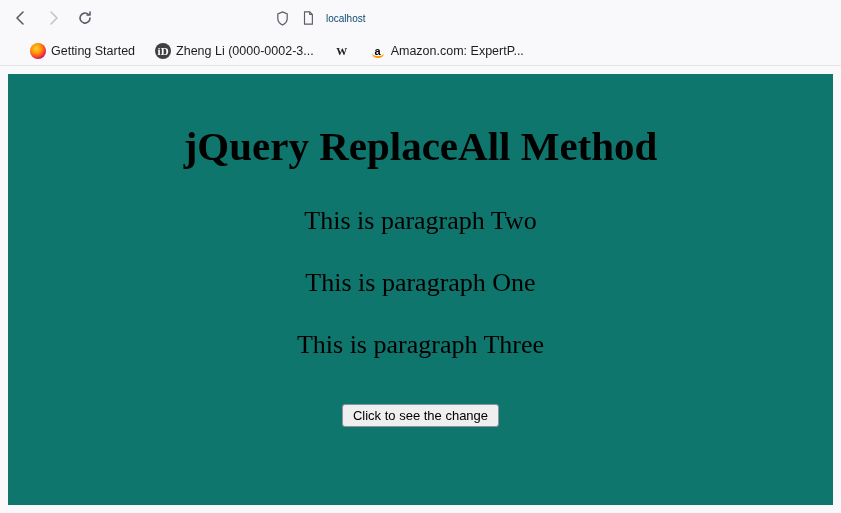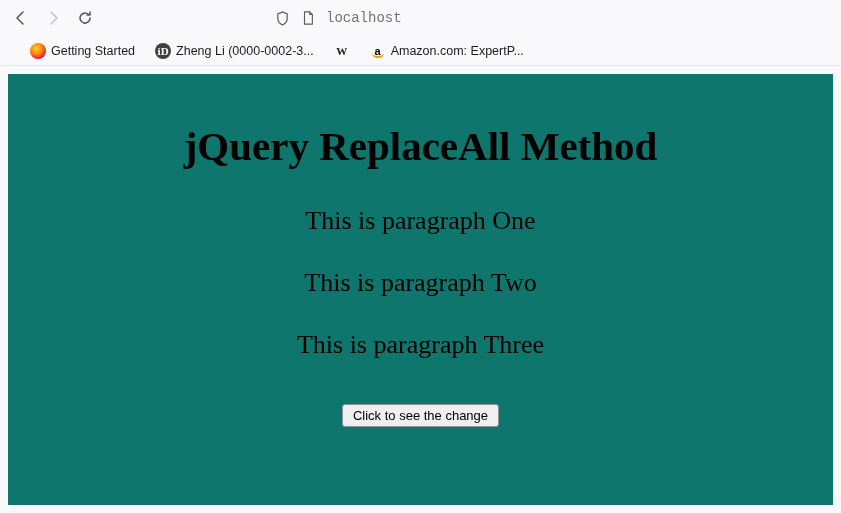--- a/index.html
+++ b/index.html
@@ -26,21 +26,21 @@
     }
     .nav-btn.disabled { color: #c4c4c8; }
     .addr-wrap {
       flex: 1;
       display: flex;
       align-items: center;
       gap: 10px;
       padding-left: 170px;
     }
     .addr-icon { width: 16px; height: 16px; color: #5b5b66; display:flex;align-items:center;justify-content:center;}
-    .addr-text { font-size: 14px; color: #737373; font-family: Liberation Mono, monospace; }
+    .addr-text { font-size: 10px; color: #0c4a6e; }
     .bookmarks-bar {
       height: 30px;
       background: #f9f9fb;
       display: flex;
       align-items: center;
       padding: 0 24px;
       gap: 8px;
       font-size: 12.5px;
       color: #1c1c1e;
       border-bottom: 1px solid #e5e5e9;
@@ -155,18 +155,18 @@
   </div>
   <div class="bm">
     
     
   </div>
 </div>
 
 <div class="content-area">
   <div class="page">
     <h1>jQuery ReplaceAll Method</h1>
+    <p>This is paragraph Two</p>
     <p>This is paragraph One</p>
-    <p>This is paragraph Two</p>
     <p>This is paragraph Three</p>
     <button>Click to see the change</button>
   </div>
 </div>
 
 </body></html>

